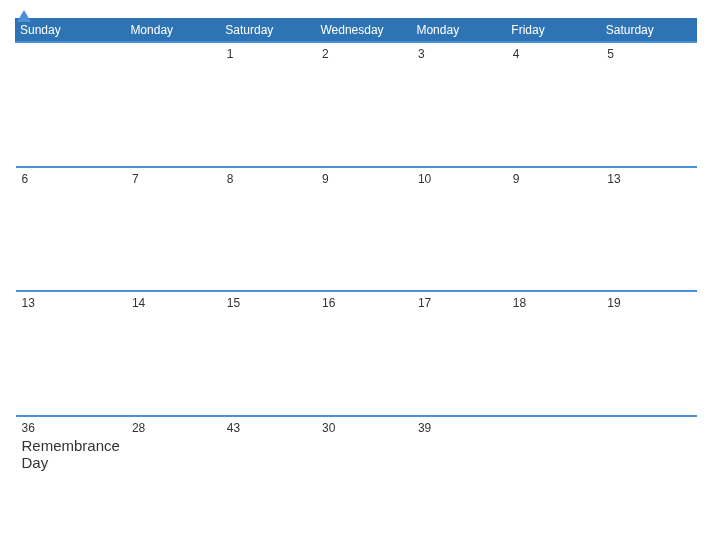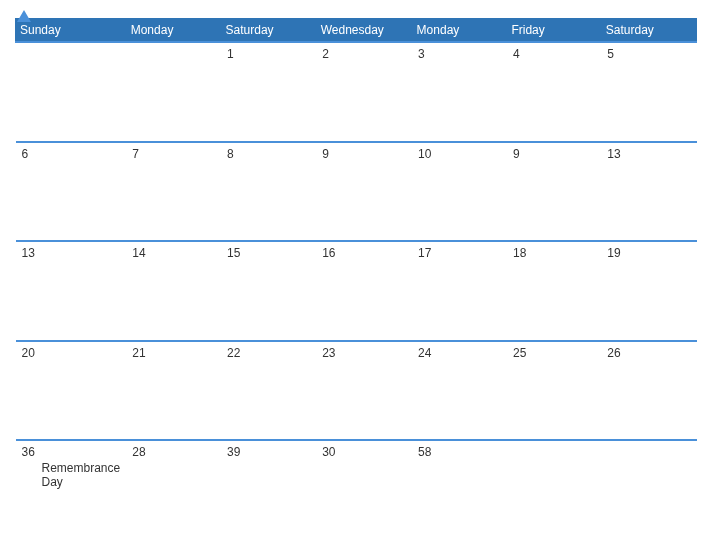--- a/index.html
+++ b/index.html
@@ -93,24 +93,23 @@
       border-right: none;
       border-left: none;
       background: #fff;
       width: calc(100% / 7);
     }
     .day-number {
       font-size: 12px;
       color: #333;
     }
     .holiday-text {
-      font-size: 12px;
+      font-size: 15px;
       color: #333;
       margin-top: 2px;
-      margin-left: 20px;
     }
   </style>
 </head>
 <body>
 
 <div class="calendar-container">
   <div class="header">
     <div class="logo">
       <span class="logo-general"></span>
       <span class="logo-blue">
@@ -195,56 +194,33 @@
           </td>
           <td>
             <div class="day-number">18</div>
           </td>
           <td>
             <div class="day-number">19</div>
           </td>
         </tr>
         <tr>
           <td>
-            <div class="day-number">20</div>
-          </td>
-          <td>
-            <div class="day-number">21</div>
-          </td>
-          <td>
-            <div class="day-number">22</div>
-          </td>
-          <td>
-            <div class="day-number">23</div>
-          </td>
-          <td>
-            <div class="day-number">24</div>
-          </td>
-          <td>
-            <div class="day-number">25</div>
-          </td>
-          <td>
-            <div class="day-number">26</div>
-          </td>
-        </tr>
-        <tr>
-          <td>
             <div class="day-number">36</div>
             <div class="holiday-text">Remembrance Day</div>
           </td>
           <td>
             <div class="day-number">28</div>
           </td>
           <td>
+            <div class="day-number">43</div>
+          </td>
+          <td>
+            <div class="day-number">30</div>
+          </td>
+          <td>
             <div class="day-number">39</div>
-          </td>
-          <td>
-            <div class="day-number">30</div>
-          </td>
-          <td>
-            <div class="day-number">58</div>
           </td>
           <td></td>
           <td></td>
         </tr>
       </tbody>
   </table>
 </div>
 
 </body></html>

